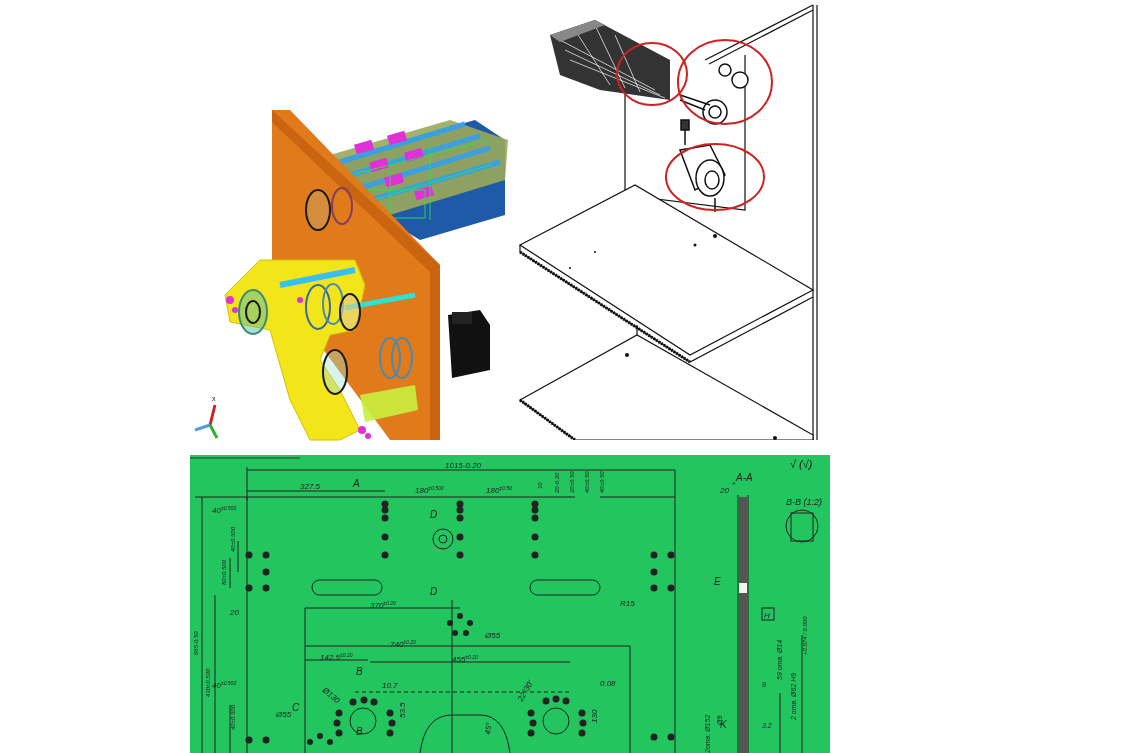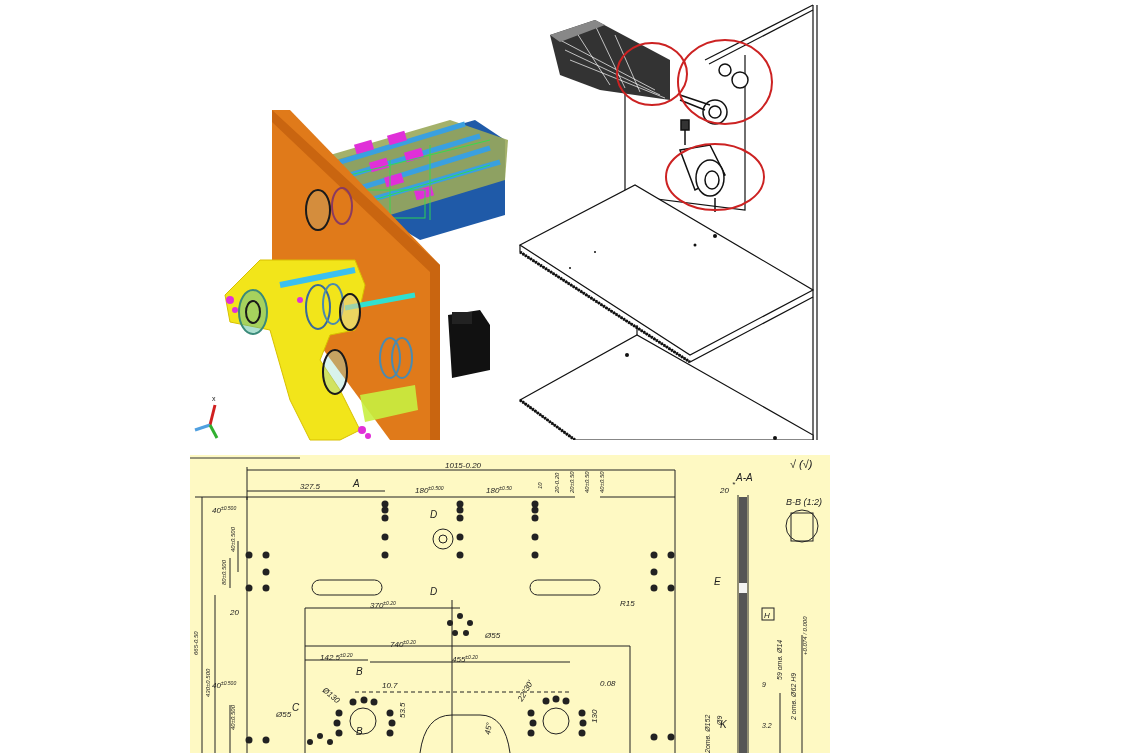--- a/index.html
+++ b/index.html
@@ -1,20 +1,20 @@
 <!DOCTYPE html>
 <html><head>
 <meta charset="utf-8">
 <style>
   html,body{margin:0;padding:0;background:#ffffff;}
   body{width:1132px;height:753px;position:relative;overflow:hidden;font-family:"Liberation Sans",sans-serif;}
   .panel{position:absolute;overflow:hidden;}
   #cad3d{left:190px;top:100px;width:330px;height:345px;background:#fff;}
   #iso{left:515px;top:0px;width:305px;height:440px;background:#fff;}
-  #drawing{left:190px;top:455px;width:640px;height:298px;background:#fef9c3;}
+  #drawing{left:190px;top:455px;width:640px;height:298px;background:#22c55e;}
   svg text{font-family:"Liberation Sans",sans-serif;font-style:italic;fill:#222;}
   .axis-label{font-size:7px;font-style:normal;}
 </style>
 </head>
 <body>
 
 <div class="panel" id="cad3d">
   <svg width="330" height="345" viewBox="0 0 330 345">
 
     <polygon points="145,60 285,20 315,40 315,115 230,140 180,110" fill="#1f5aa8"></polygon>

